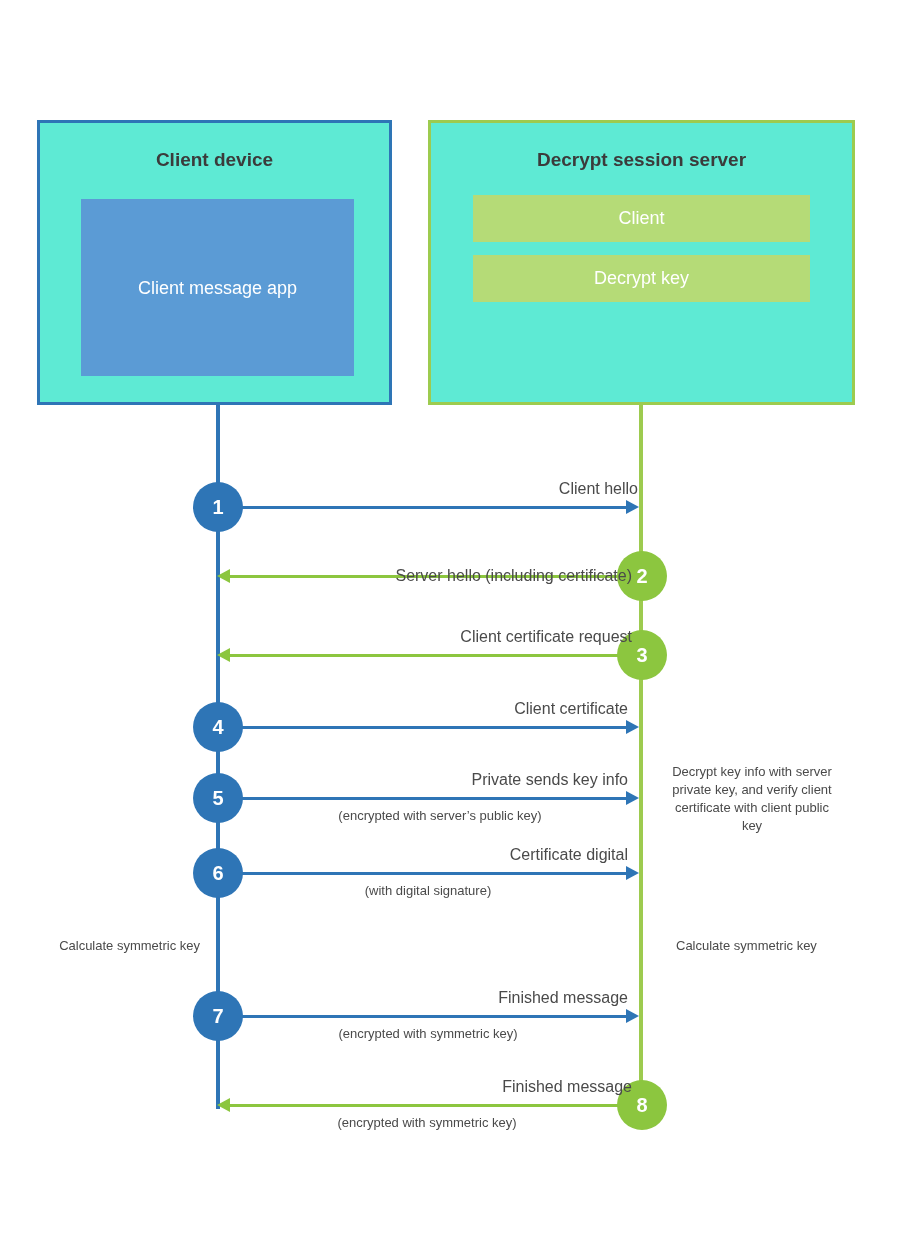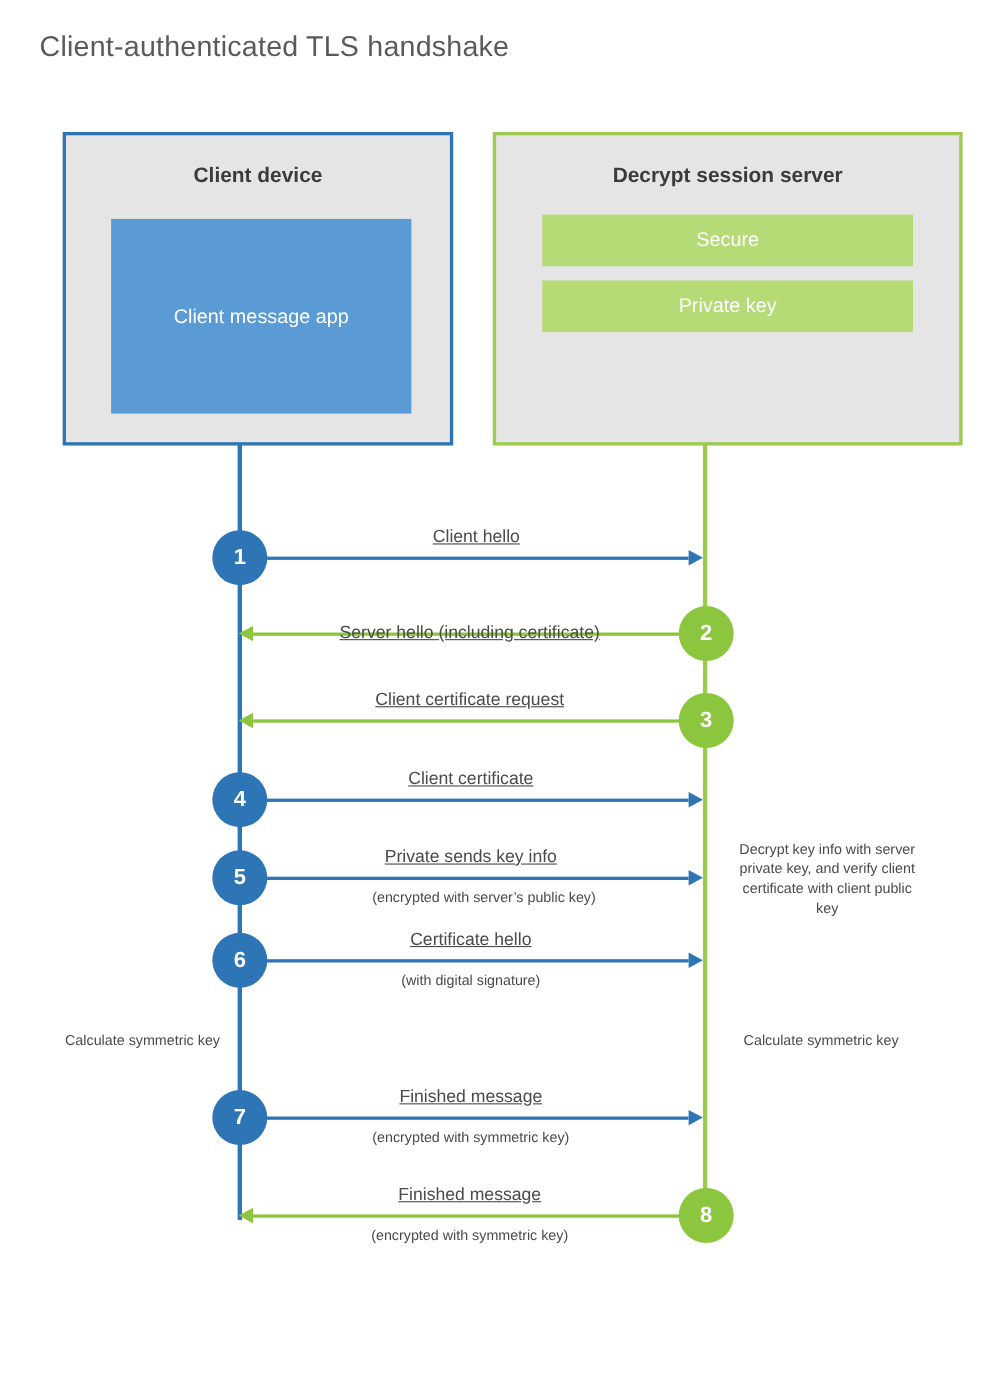--- a/index.html
+++ b/index.html
@@ -28,23 +28,22 @@
     font-size: 26px;
     font-weight: 400;
     color: #5a5a5a;
     letter-spacing: 0.2px;
     white-space: nowrap;
   }
 
   
   .party-box {
     position: absolute;
-    background: #e5e5e5;
+    background: #5eead4;
     box-sizing: border-box;
-    margin-left: 20px;
   }
   .party-box.client {
     left: 37px;
     top: 120px;
     width: 355px;
     height: 285px;
     border: 3px solid #2E75B6;
   }
   .party-box.server {
     left: 428px;
@@ -166,26 +165,25 @@
     align-items: center;
     justify-content: center;
     top: -25px;
   }
   .badge.blue { background: #2E75B6; }
   .badge.green { background: #8CC63F; }
 
   
   .msg-label {
     position: absolute;
-    text-align: center;
+    text-align: right;
     font-size: 16px;
     color: #4a4a4a;
     white-space: nowrap;
     top: -27px;
-    text-decoration: underline;
   }
   .msg-sub {
     position: absolute;
     text-align: center;
     font-size: 13px;
     color: #4a4a4a;
     white-space: nowrap;
     top: 10px;
   }
 
@@ -213,34 +211,33 @@
     top: 937px;
     width: 180px;
     text-align: left;
   }
 </style>
 </head>
 <body>
 
 <div id="canvas">
 
-  <div class="page-title">Client-authenticated TLS handshake</div>
 
   <div class="party-box client">
     <div class="party-title">Client device</div>
     <div class="client-app">
       <span>Client message app</span>
     </div>
   </div>
 
   <div class="party-box server">
     <div class="party-title">Decrypt session server</div>
     <div class="server-modules">
-      <div class="module-bar">Secure</div>
-      <div class="module-bar">Private key</div>
+      <div class="module-bar">Client</div>
+      <div class="module-bar">Decrypt key</div>
     </div>
   </div>
 
   <div class="lifeline client-line"></div>
   <div class="lifeline server-line"></div>
 
   <div class="msg" style="left:0;top:507px;">
     <div class="shaft blue" style="left:218px;width:408px;"></div>
     <div class="head right-blue" style="left:626px;"></div>
     <div class="badge blue" style="left:193px;">1</div>
@@ -273,21 +270,21 @@
     <div class="head right-blue" style="left:626px;"></div>
     <div class="badge blue" style="left:193px;">5</div>
     <div class="msg-label" style="left:228px;width:400px;">Private sends key info</div>
     <div class="msg-sub" style="left:240px;width:400px;">(encrypted with server’s public key)</div>
   </div>
 
   <div class="msg" style="left:0;top:873px;">
     <div class="shaft blue" style="left:218px;width:408px;"></div>
     <div class="head right-blue" style="left:626px;"></div>
     <div class="badge blue" style="left:193px;">6</div>
-    <div class="msg-label" style="left:228px;width:400px;">Certificate hello</div>
+    <div class="msg-label" style="left:228px;width:400px;">Certificate digital</div>
     <div class="msg-sub" style="left:228px;width:400px;">(with digital signature)</div>
   </div>
 
   <div class="side-note note-decrypt">Decrypt key info with server private key, and verify client certificate with client public key</div>
   <div class="side-note note-calc-left">Calculate symmetric key</div>
   <div class="side-note note-calc-right">Calculate symmetric key</div>
 
   <div class="msg" style="left:0;top:1016px;">
     <div class="shaft blue" style="left:218px;width:408px;"></div>
     <div class="head right-blue" style="left:626px;"></div>

